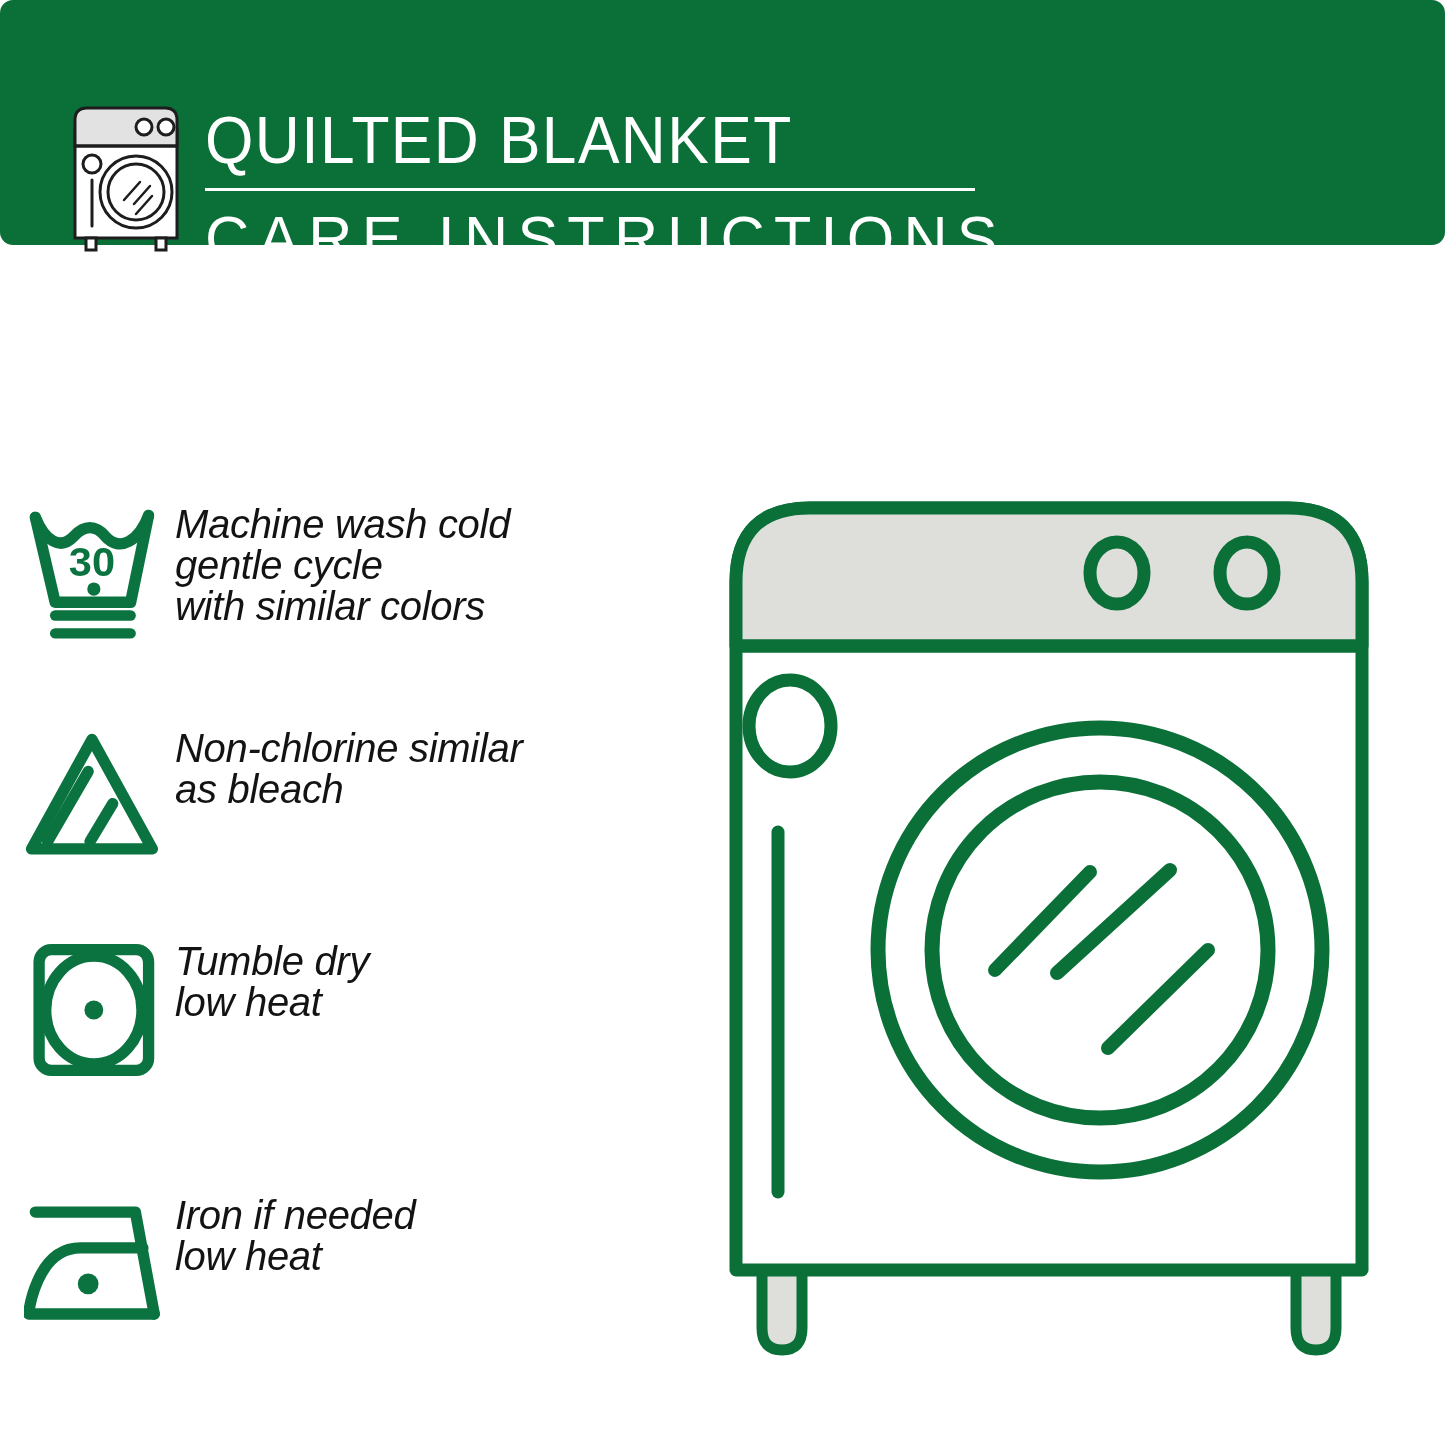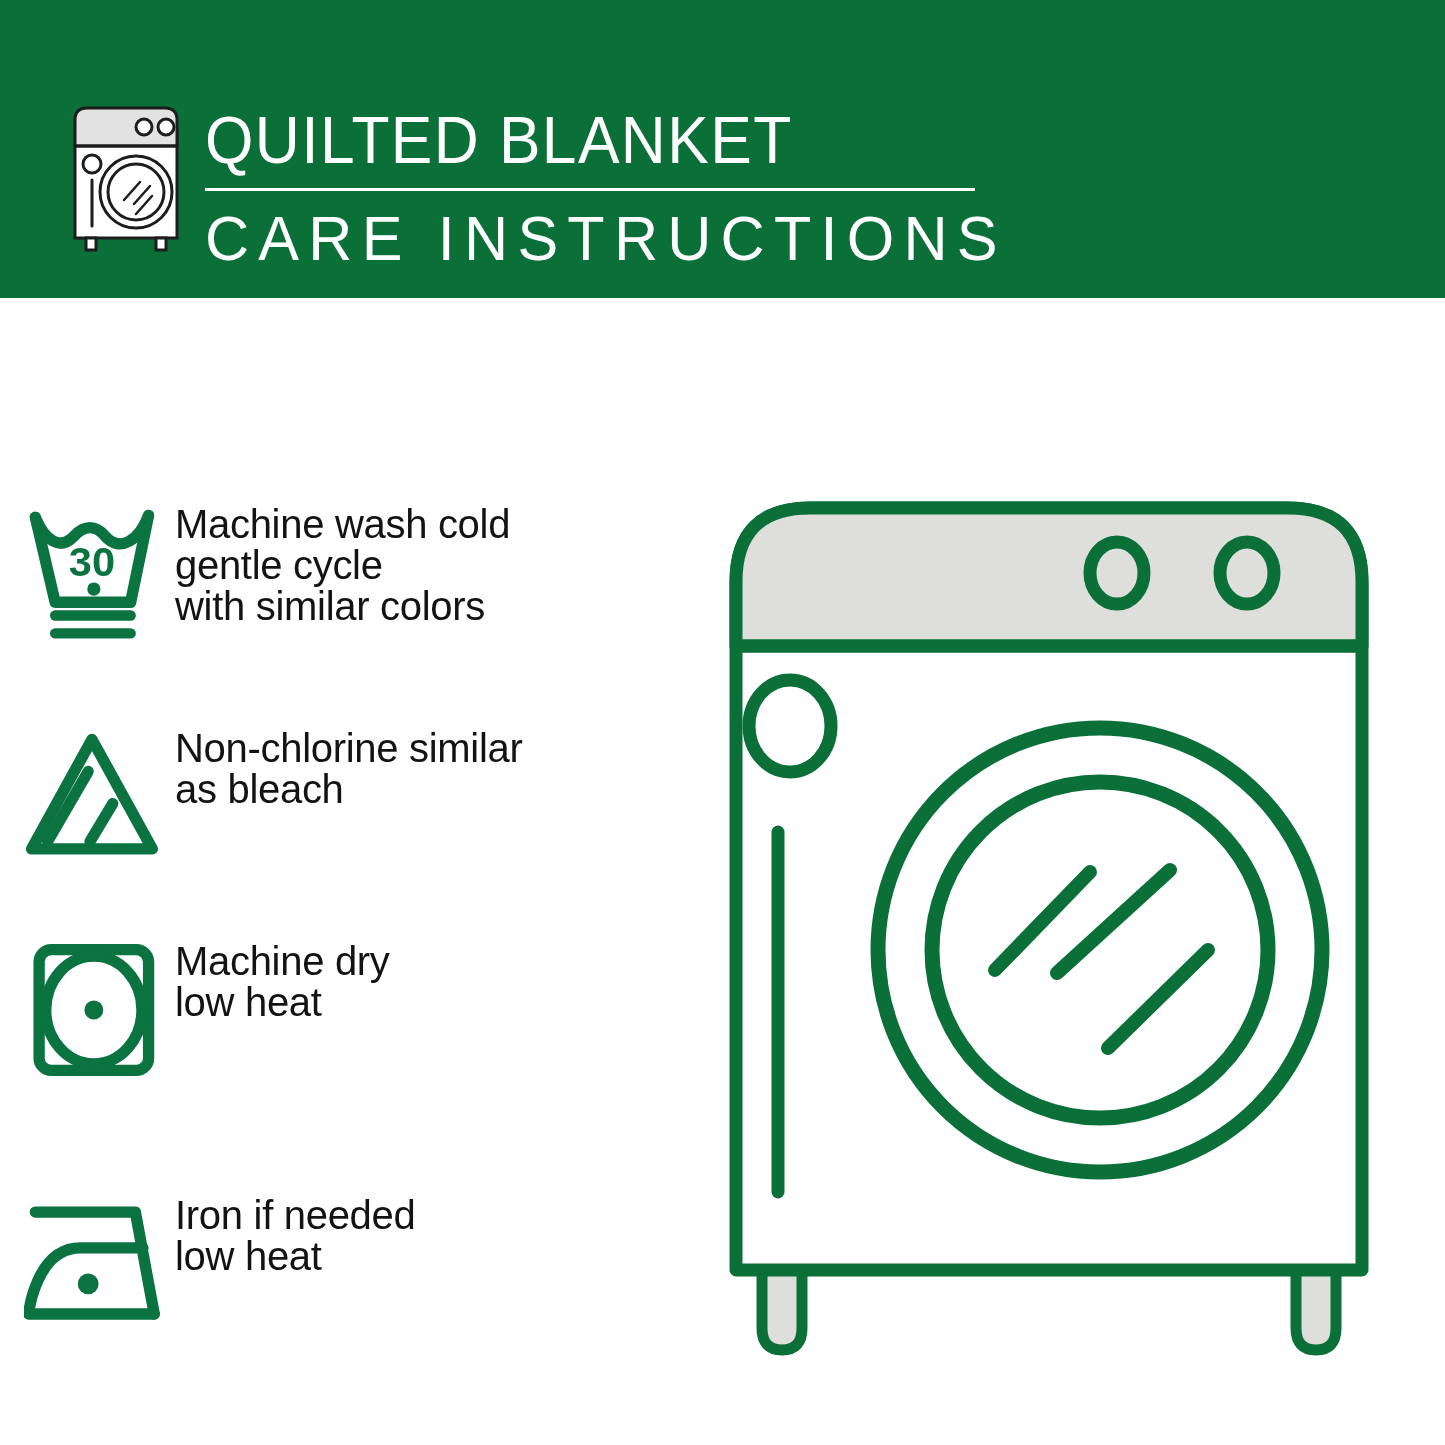--- a/index.html
+++ b/index.html
@@ -17,22 +17,23 @@
     background: #ffffff;
     overflow: hidden;
   }
 
   
   #header-band {
     position: absolute;
     left: 0;
     top: 0;
     width: 1445px;
-    height: 298px;
+    height: 245px;
     background: #0a7038;
+    border-radius: 13px;
   }
   #header-logo {
     position: absolute;
     left: 66px;
     top: 104px;
     width: 120px;
     height: 148px;
   }
   #header-text-block {
     position: absolute;
@@ -95,20 +96,21 @@
     box-sizing: border-box;
   }
   .care-text {
     padding-top: 6px;
     font-family: "Liberation Sans", sans-serif;
     font-size: 40px;
     line-height: 41px;
     color: #131313;
     letter-spacing: -0.3px;
     font-weight: 400;
+    font-style: italic;
   }
   .care-text .line { display: block; white-space: nowrap; }
 
   #row-wash   { top: 498px; }
   #row-bleach { top: 722px; }
   #row-dry    { top: 935px; }
   #row-iron   { top: 1145px; margin-top: 44px; }
 
   
   #machine {
@@ -199,21 +201,21 @@
 
     <div class="care-row" id="row-dry">
       <div class="care-symbol">
         <svg viewBox="0 0 160 150" width="160" height="150" aria-hidden="true">
           <rect x="16" y="11" width="116" height="128" rx="13" ry="13" fill="none" stroke="#0b7340" stroke-width="12"></rect>
           <ellipse cx="74" cy="75" rx="51" ry="57" fill="none" stroke="#0b7340" stroke-width="12"></ellipse>
           <circle cx="74" cy="75" r="10" fill="#0b7340"></circle>
         </svg>
       </div>
       <div class="care-text">
-        <span class="line">Machine dry</span>
+        <span class="line">Tumble dry</span>
         <span class="line">low heat</span>
       </div>
     </div>
 
     <div class="care-row" id="row-iron">
       <div class="care-symbol">
         <svg viewBox="0 0 160 150" width="160" height="150" aria-hidden="true">
 
           <path d="M12 20 L118 20 L138 128" fill="none" stroke="#0b7340" stroke-width="12" stroke-linecap="round" stroke-linejoin="round"></path>
 

